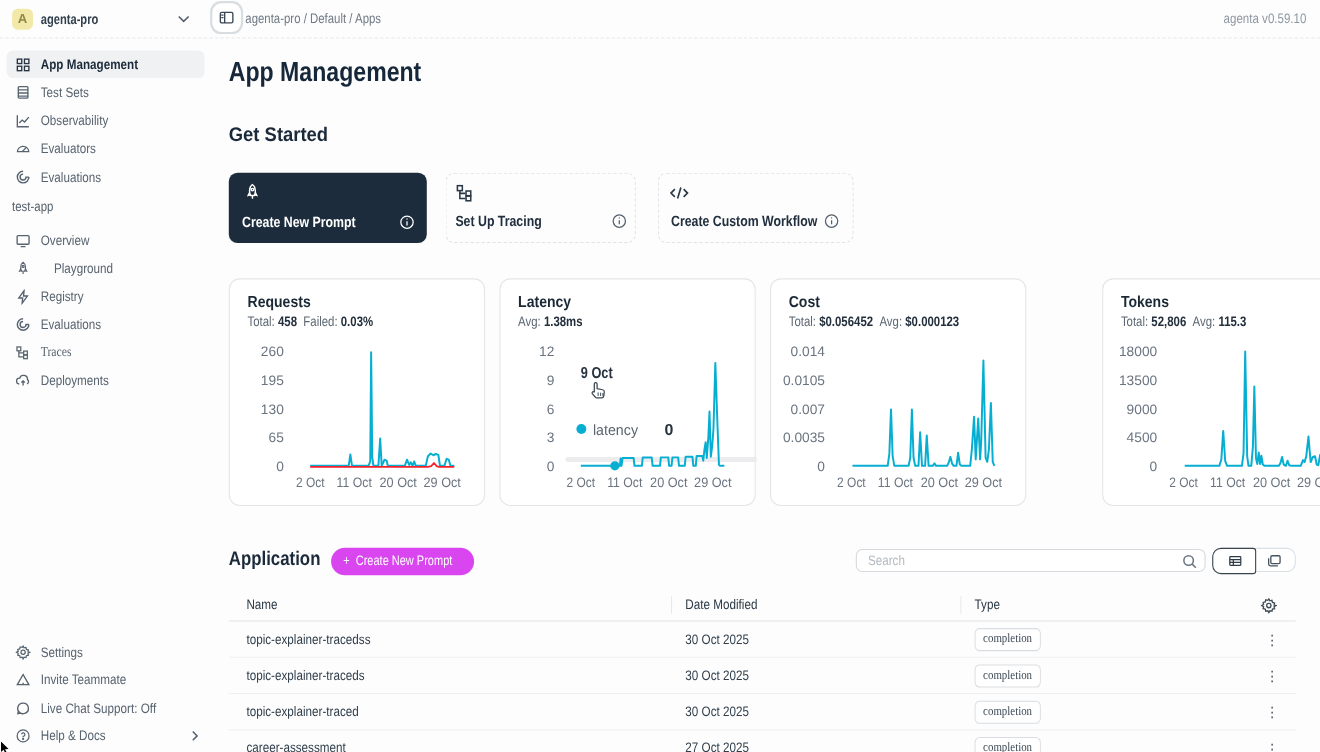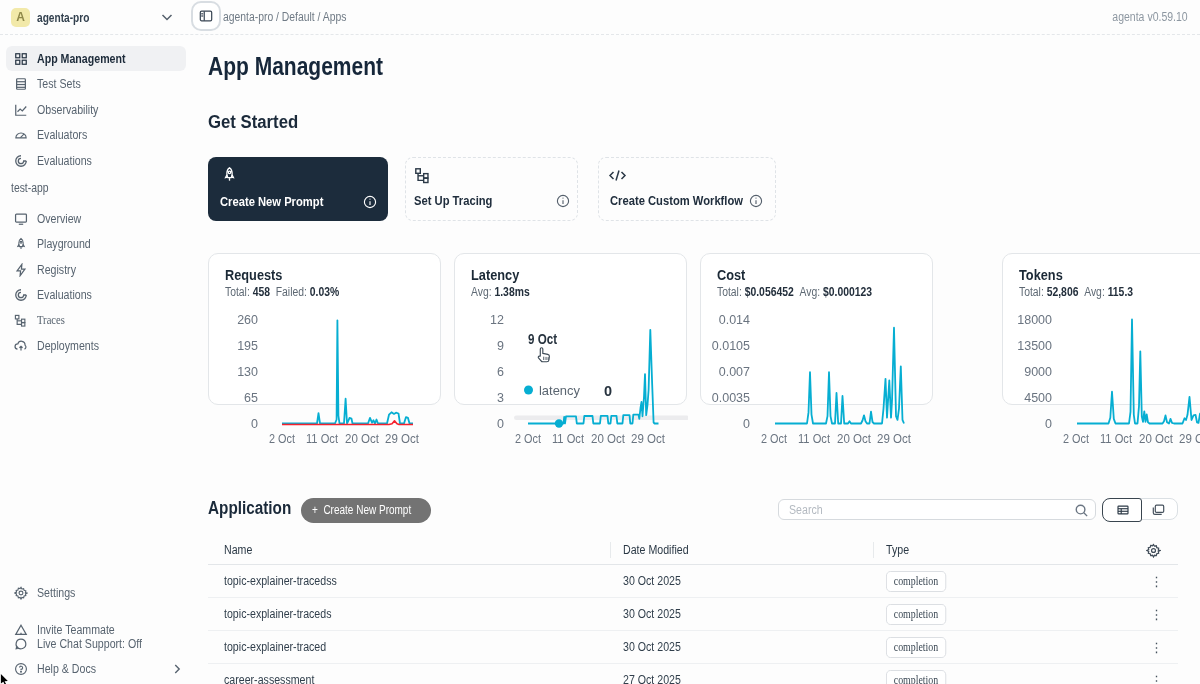--- a/index.html
+++ b/index.html
@@ -30,28 +30,28 @@
 #gs2 .cicon{left:8px;} #gs2 .clabel{left:8px;} #gs2 .cinfo{right:7px;}
 #gs3 .cicon{left:9px;} #gs3 .clabel{left:11px;} #gs3 .cinfo{right:12px;}
 #gs2 { left:405px; width:173px; border:1px dashed #dfe3e7; background:#fdfdfd; }
 #gs3 { left:598px; width:178px; border:1px dashed #dfe3e7; background:#fdfdfd; }
 .gscard .cicon { position:absolute; left:13px; top:9px; }
 .gscard .clabel { position:absolute; left:12px; bottom:12px; font-size:13.5px; font-weight:600; transform:scaleX(0.83); transform-origin:left; white-space:nowrap; }
 #gs1 .clabel { color:#fff; }
 #gs2 .clabel, #gs3 .clabel { color:#202e3d; }
 .gscard .cinfo { position:absolute; right:11px; bottom:12px; width:14px; height:14px; }
 
-.stat { position:absolute; top:253px; width:233px; height:152px; background:#fff; border:1px solid #e3e6e9; border-radius:10px; }
+.stat { position:absolute; top:253px; width:233px; height:207px; background:#fff; border:1px solid #e3e6e9; border-radius:10px; }
 .stat .t { position:absolute; left:16px; top:13px; font-size:14.5px; font-weight:700; color:#1b2936; transform:scaleX(0.88); transform-origin:left; }
 .stat .s { position:absolute; left:16px; top:31px; font-size:12.5px; color:#5d6873; transform:scaleX(0.83); transform-origin:left; white-space:nowrap; }
 .stat .s b { color:#232f3c; }
 .stat svg.chart { position:absolute; left:0; top:0; }
 
 #apph { position:absolute; left:208px; top:499px; font-size:18px; line-height:18px; font-weight:700; color:#1b2a3a; transform:scaleX(0.85); transform-origin:left; }
-#newprompt { position:absolute; left:301px; top:498px; width:130px; height:25px; background:#737373; border-radius:12.5px; color:#fff; font-size:12.5px; }
+#newprompt { position:absolute; left:301px; top:498px; width:130px; height:25px; background:#d946ef; border-radius:12.5px; color:#fff; font-size:12.5px; }
 #newprompt span { position:absolute; left:11px; top:5px; white-space:nowrap; transform:scaleX(0.8); transform-origin:left; }
 #searchbox { position:absolute; left:778px; top:499px; width:318px; height:21px; border:1px solid #d6dade; border-radius:6px; background:#fff; }
 #searchbox .ph { position:absolute; left:10px; top:3px; font-size:12.5px; color:#b4bac1; transform:scaleX(0.85); transform-origin:left; }
 #searchbox svg { position:absolute; right:6px; top:3px; }
 #viewtoggle { position:absolute; left:1102px; top:498px; width:76px; height:22px; background:#fff; border:1px solid #dbe0e4; border-radius:8px; }
 #vt1 { position:absolute; left:-1px; top:-1px; width:40px; height:24px; border:1.5px solid #39454f; border-radius:8px 3px 3px 8px; background:#fff; }
 
 #table { position:absolute; left:208px; top:536px; width:970px; }
 .trow { position:relative; height:33px; border-bottom:1px solid #eef0f2; }
 #thead { position:relative; height:29px; border-bottom:1px solid #e3e6e9; font-weight:500; }
@@ -129,21 +129,21 @@
 
   <div class="grouplbl" style="top:146px;">test-app</div>
 
   <div class="mitem" style="top:171px;">
     <svg width="15" height="15" viewBox="0 0 16 16" fill="none" stroke="#57636f" stroke-width="1.4">
         <rect x="1.8" y="2.5" width="12.4" height="9" rx="1"></rect>
         <line x1="5.5" y1="14" x2="10.5" y2="14"></line>
       </svg>
     <span class="lbl">Overview</span>
   </div>
-  <div class="mitem" style="top:196.5px;">
+  <div class="mitem" style="top:196.5px;gap:12px;">
     <svg width="15" height="15" viewBox="0 0 16 16" fill="none" stroke="#57636f" stroke-width="1.2">
         <path d="M8 1.6c1.7 1.1 2.5 3.1 2.5 5.3 0 1.6-.3 3-.9 4.1H6.4c-.6-1.1-.9-2.5-.9-4.1 0-2.2.8-4.2 2.5-5.3z"></path>
         <circle cx="8" cy="6" r="1.1"></circle>
         <path d="M5.6 8.2 4.3 10.9l2-.5M10.4 8.2l1.3 2.7-2-.5"></path>
         <path d="M8 11.4v2.4"></path>
       </svg>
     <span class="lbl">Playground</span>
   </div>
   <div class="mitem" style="top:222px;">
     <svg width="15" height="15" viewBox="0 0 16 16" fill="none" stroke="#57636f" stroke-width="1.4">
@@ -176,21 +176,21 @@
     <span class="lbl">Deployments</span>
   </div>
 
   <div class="mitem" style="top:545px;">
     <svg width="15" height="15" viewBox="0 0 16 16" fill="none" stroke="#57636f" stroke-width="1.3">
         <circle cx="8" cy="8" r="2.2"></circle>
         <path d="M8 1.6l1 1.8 2-.4.5 2 2 .5-.4 2L15 8l-1.9 1 .4 2-2 .5-.5 2-2-.4-1 1.8-1-1.8-2 .4-.5-2-2-.5.4-2L1 8l1.9-1-.4-2 2-.5.5-2 2 .4z"></path>
       </svg>
     <span class="lbl">Settings</span>
   </div>
-  <div class="mitem" style="top:570.5px;margin-top:12px;">
+  <div class="mitem" style="top:570.5px;">
     <svg width="15" height="15" viewBox="0 0 16 16" fill="none" stroke="#57636f" stroke-width="1.4">
         <path d="M8 2.5 14 13H2z"></path>
         <path d="M8 13v-2"></path>
       </svg>
     <span class="lbl">Invite Teammate</span>
   </div>
   <div class="mitem" style="top:596px;">
     <svg width="15" height="15" viewBox="0 0 16 16" fill="none" stroke="#57636f" stroke-width="1.4">
         <path d="M8 2.5a5.5 5.5 0 1 1-4.8 8.2L2.5 13.5l2.9-.6A5.5 5.5 0 0 1 8 2.5z"></path>
       </svg>

